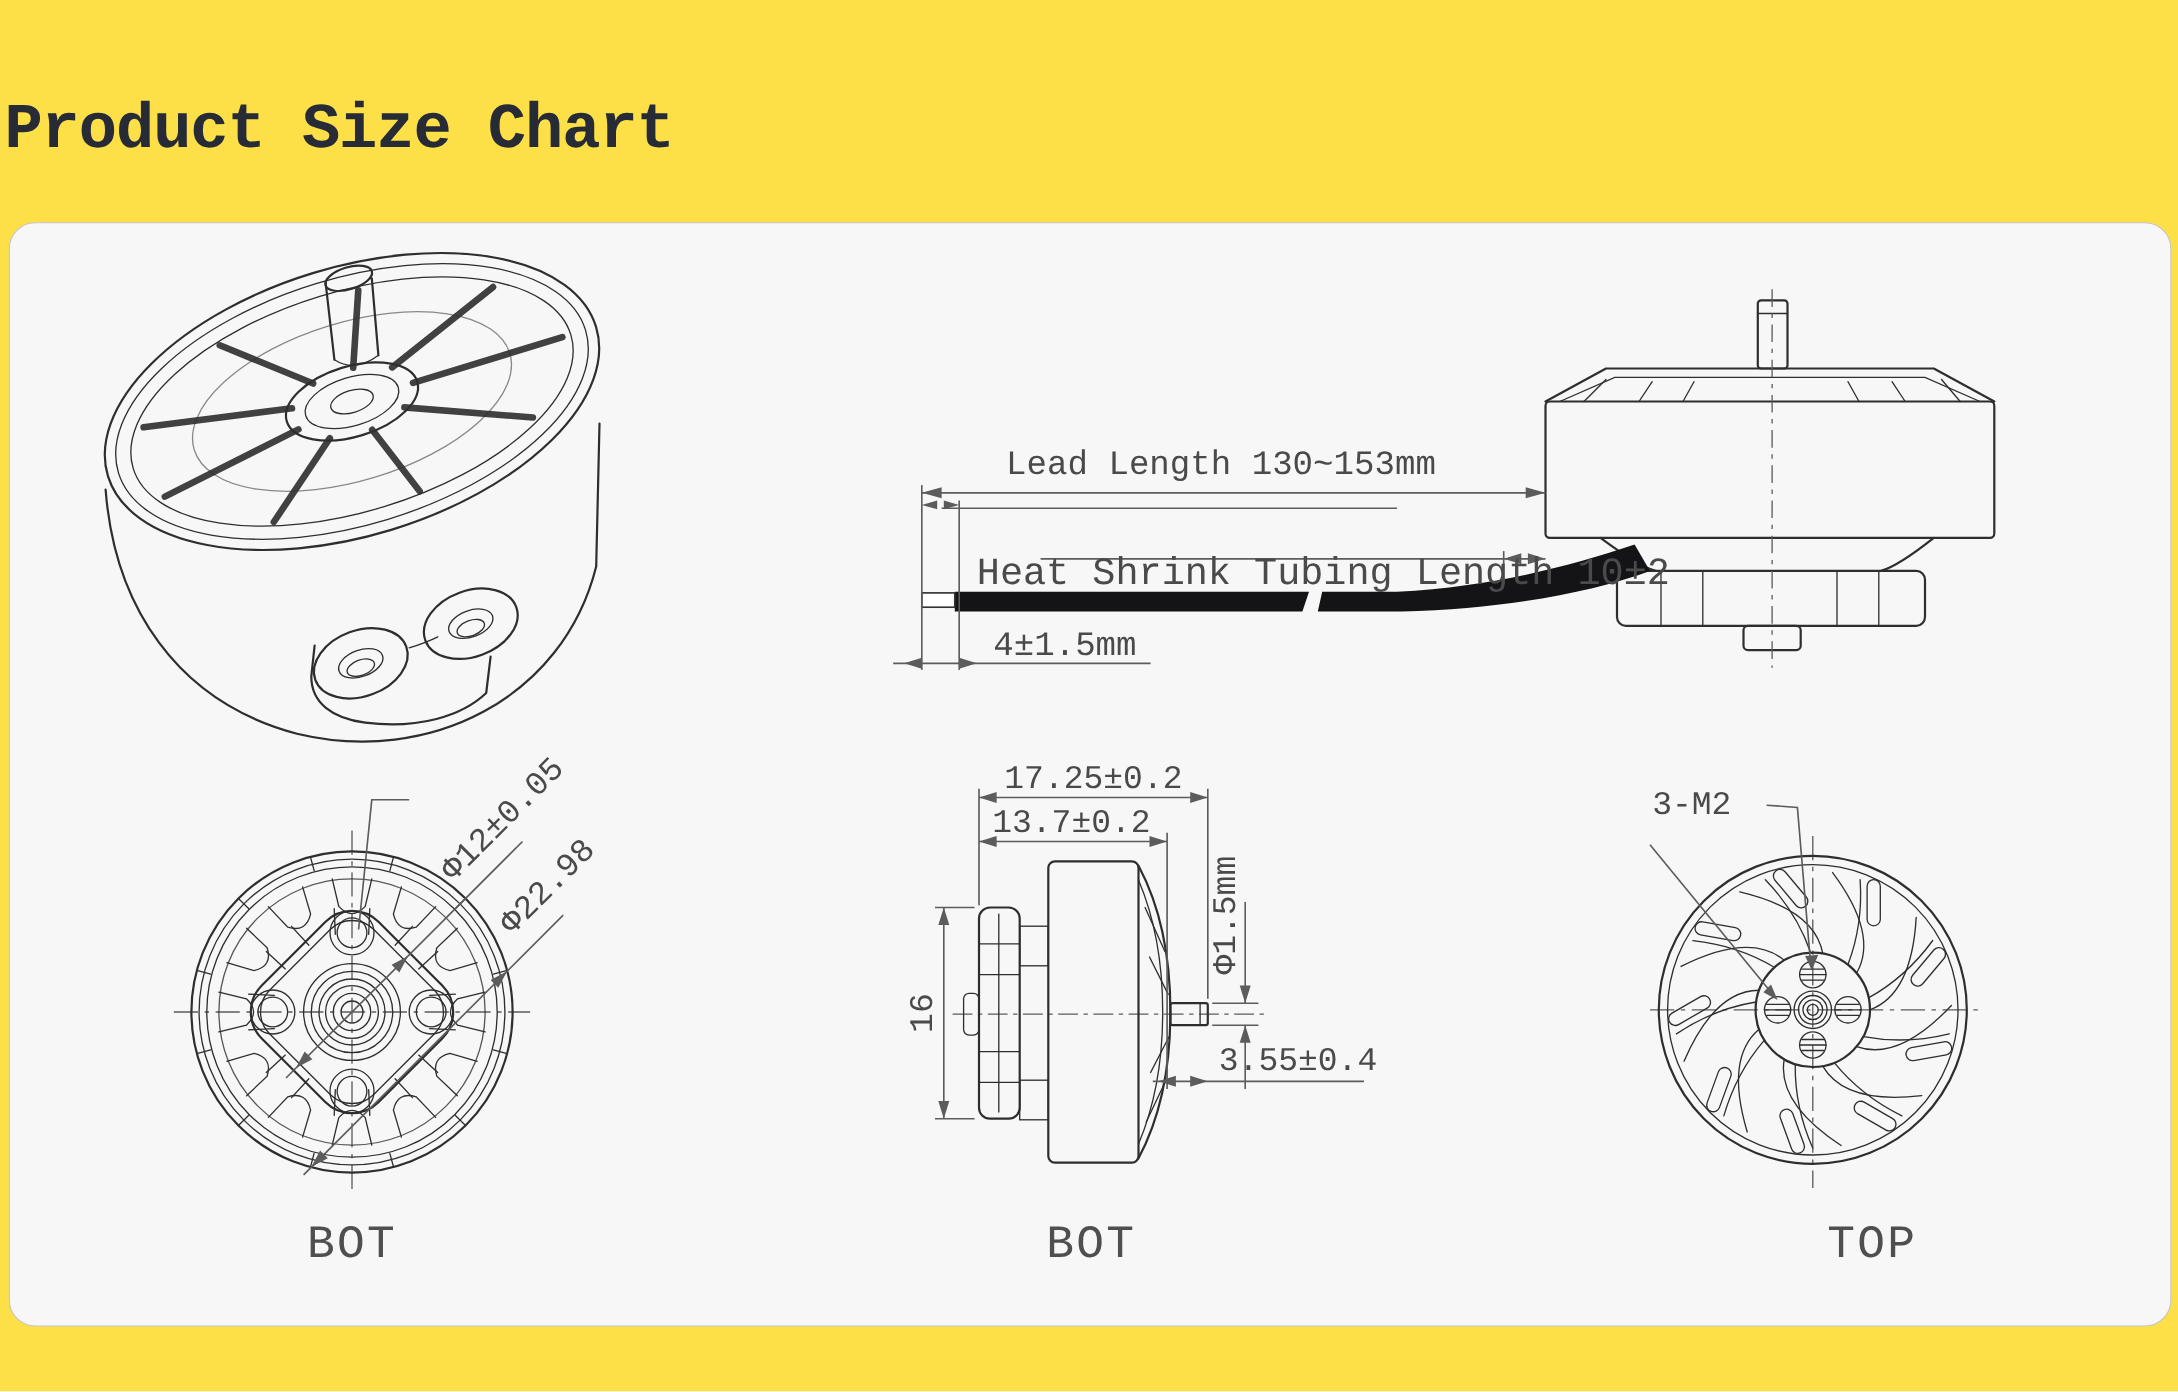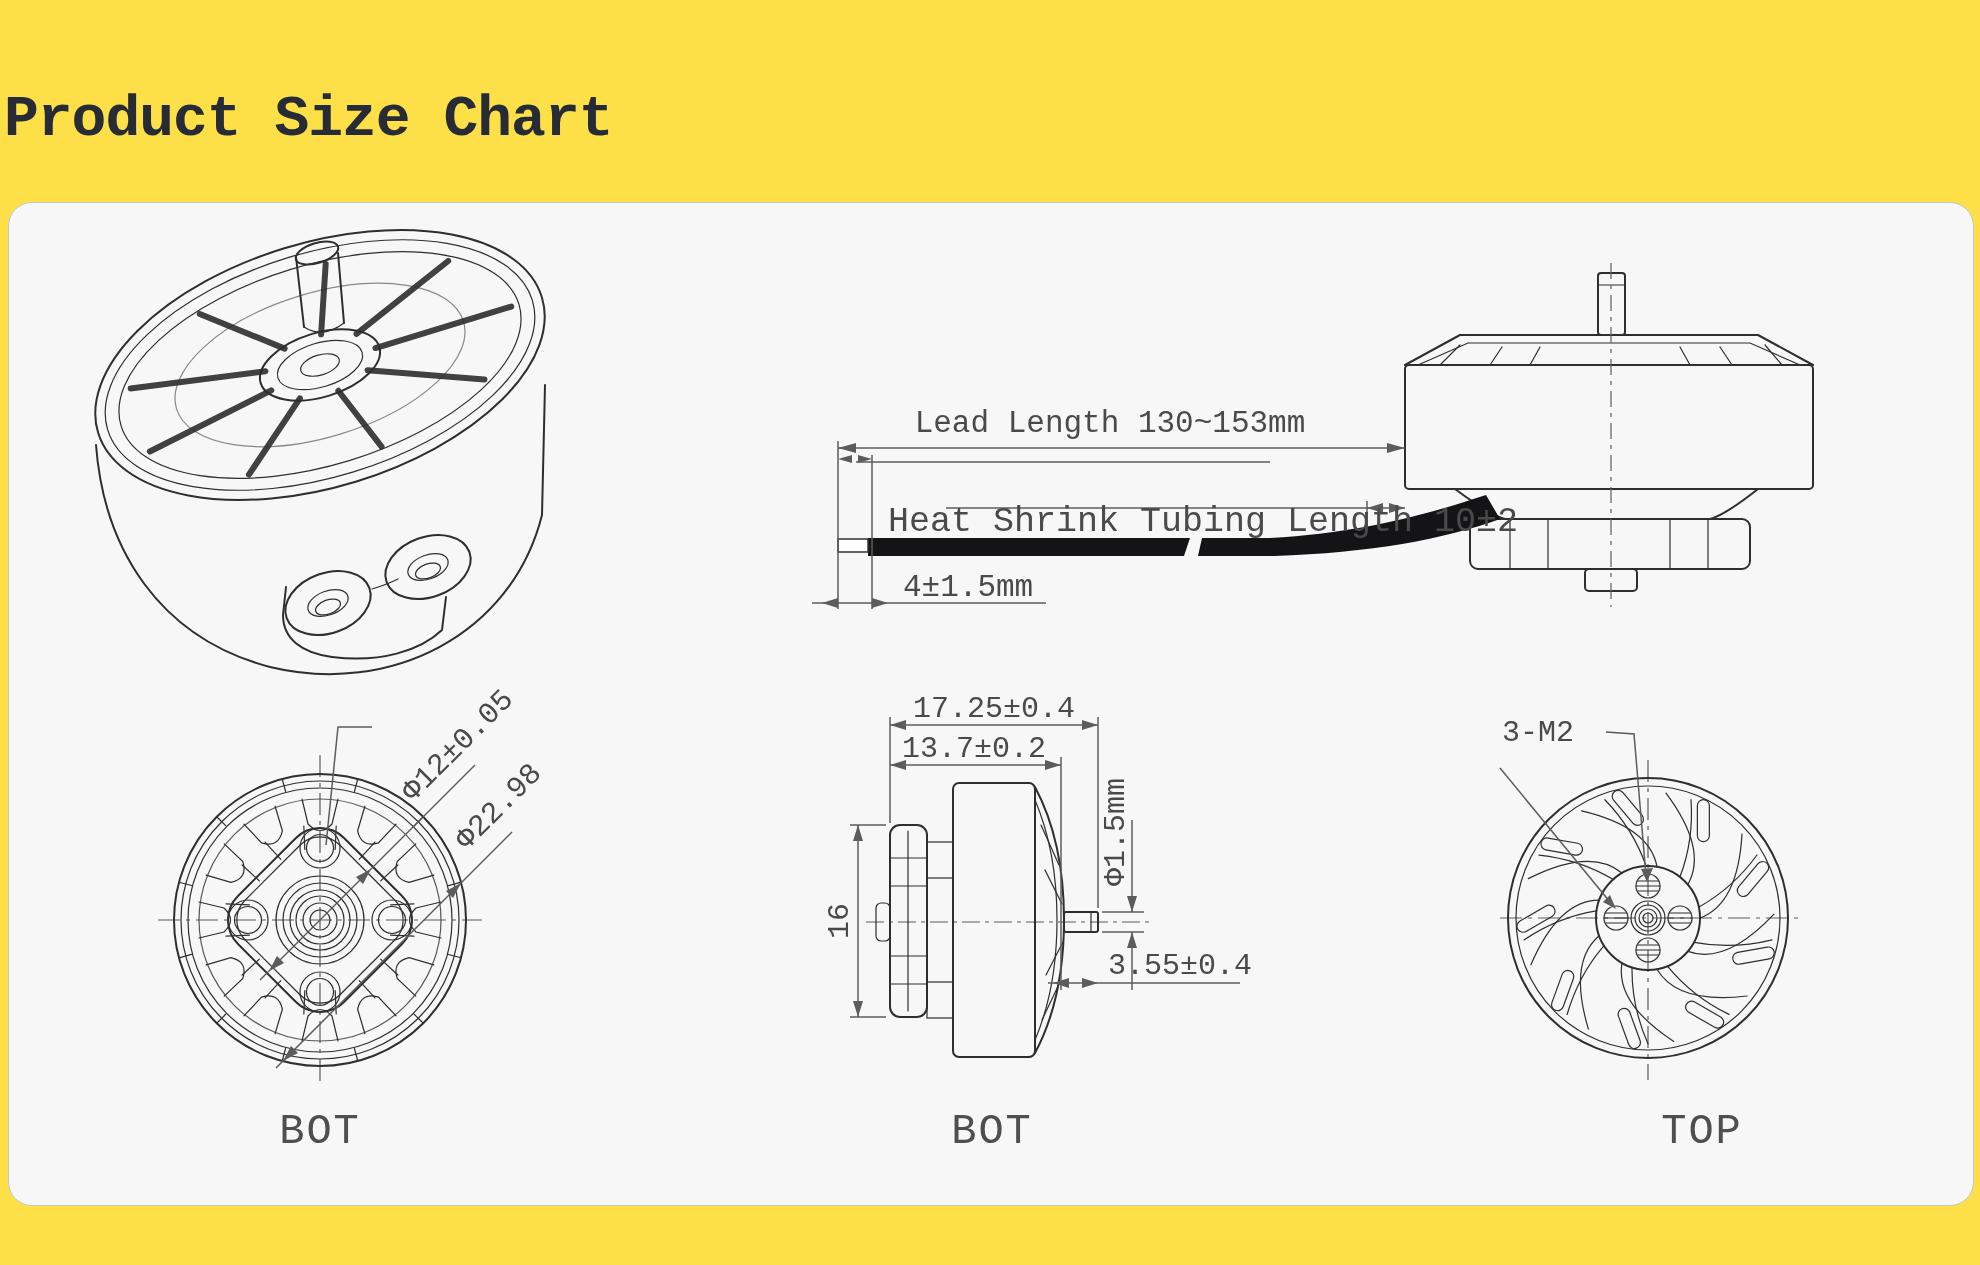--- a/index.html
+++ b/index.html
@@ -312,21 +312,21 @@
     <polygon class="ar" points="177,192 171,179 183,178"></polygon>
   </svg>
 
   <div class="dim ctr" style="left:900px;top:406px;width:420px;font-size:31px;">Lead Length 130~153mm</div>
   <div class="dim" style="left:888px;top:470px;font-size:35px;margin-top:32px;">Heat Shrink Tubing Length 10±2</div>
   <div class="dim" style="left:903px;top:570px;font-size:31px;text-align:center;">4±1.5mm</div>
 
   <div class="rotlbl" style="left:458px;top:746px;transform:translate(-50%,-50%) rotate(-45deg);">Φ12±0.05</div>
   <div class="rotlbl" style="left:499px;top:807px;transform:translate(-50%,-50%) rotate(-45deg);">Φ22.98</div>
 
-  <div class="dim ctr" style="left:894px;top:692px;width:200px;">17.25±0.4</div>
+  <div class="dim ctr" style="left:894px;top:692px;width:200px;">17.25±0.2</div>
   <div class="dim ctr" style="left:874px;top:732px;width:200px;">13.7±0.2</div>
   <div class="rotlbl" style="left:840px;top:921px;transform:translate(-50%,-50%) rotate(-90deg);">16</div>
   <div class="rotlbl" style="left:1116px;top:832px;transform:translate(-50%,-50%) rotate(-90deg);">Φ1.5mm</div>
   <div class="dim ctr" style="left:1080px;top:949px;width:200px;">3.55±0.4</div>
 
   <div class="dim" style="left:1502px;top:716px;">3-M2</div>
 
   <div class="caption" style="left:240px;top:1108px;">BOT</div>
   <div class="caption" style="left:912px;top:1108px;">BOT</div>
   <div class="caption" style="left:1622px;top:1108px;">TOP</div>

